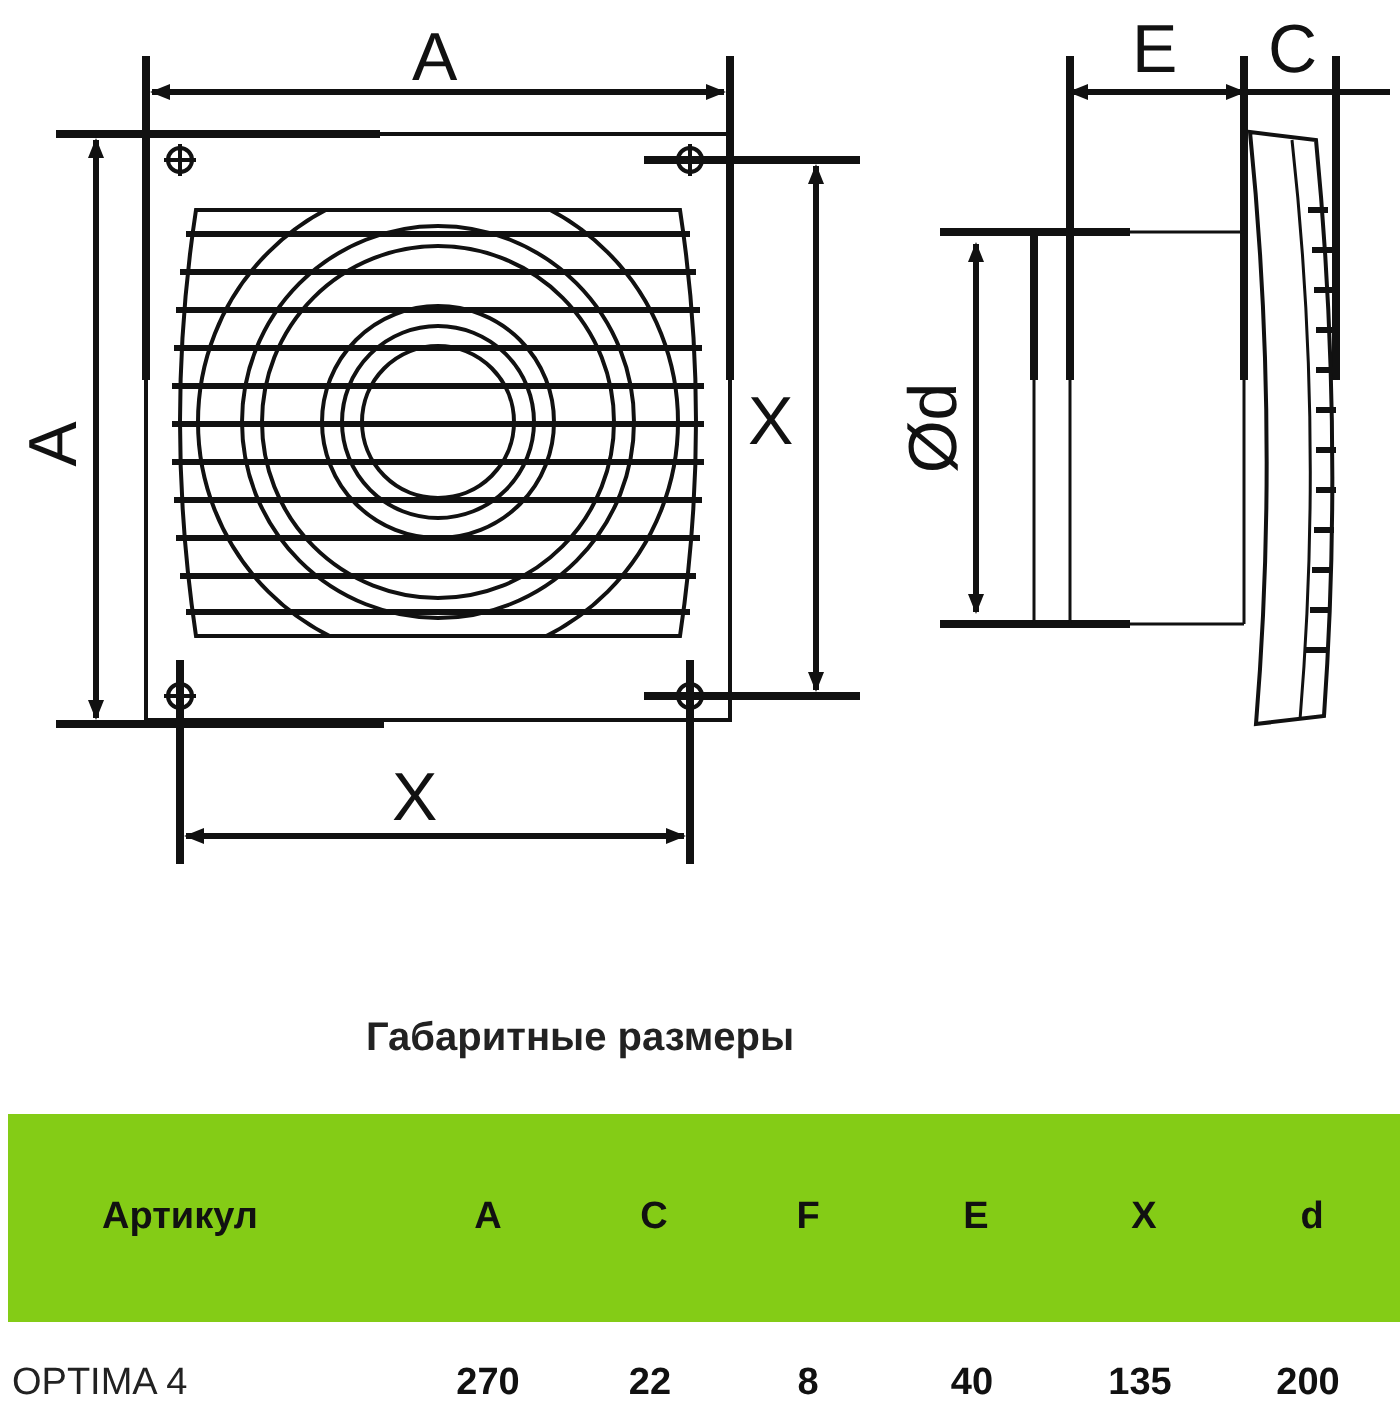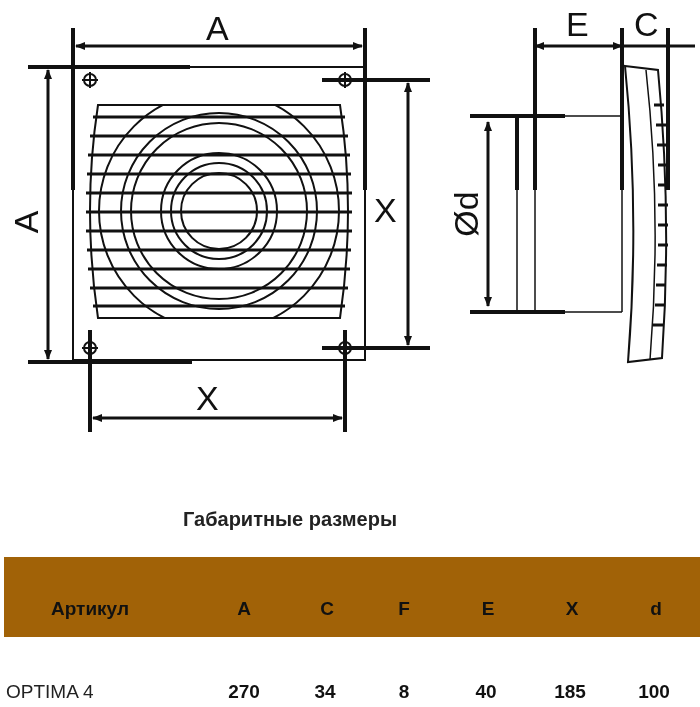--- a/index.html
+++ b/index.html
@@ -1,20 +1,20 @@
 <!DOCTYPE html>
 <html><head>
 <meta charset="utf-8">
 <style>
   html,body{margin:0;padding:0;background:#fff;}
   body{width:700px;height:707px;position:relative;overflow:hidden;font-family:"Liberation Sans",sans-serif;}
   #drawing{position:absolute;left:0;top:0;width:700px;height:470px;}
   .lbl{font-family:"Liberation Sans",sans-serif;font-size:34px;fill:#111;}
   .title{position:absolute;left:0;width:580px;top:508px;text-align:center;font-size:20px;font-weight:bold;color:#222;}
-  .thead{position:absolute;left:4px;width:696px;top:557px;height:80px;background:#a16207;}
+  .thead{position:absolute;left:4px;width:696px;top:557px;height:104px;background:#84cc16;}
   .cell{position:absolute;font-size:19px;font-weight:bold;color:#111;transform:translateX(-50%);white-space:nowrap;}
   .thead .cell{top:41px;}
   .row{position:absolute;left:0;width:598px;top:677px;height:28px;}
   .row .cell{top:4px;}
   .row .model{transform:none;left:6px;font-weight:normal;color:#222;}
 </style>
 </head>
 <body>
 
 <svg id="drawing" viewBox="0 0 700 470" xmlns="http://www.w3.org/2000/svg">
@@ -133,18 +133,18 @@
   <span class="cell" style="left:323px">C</span>
   <span class="cell" style="left:400px">F</span>
   <span class="cell" style="left:484px">E</span>
   <span class="cell" style="left:568px">X</span>
   <span class="cell" style="left:652px">d</span>
 </div>
 
 <div class="row">
   <span class="cell model">OPTIMA 4</span>
   <span class="cell" style="left:244px">270</span>
-  <span class="cell" style="left:325px">34</span>
+  <span class="cell" style="left:325px">22</span>
   <span class="cell" style="left:404px">8</span>
   <span class="cell" style="left:486px">40</span>
-  <span class="cell" style="left:570px">185</span>
-  <span class="cell" style="left:654px">100</span>
+  <span class="cell" style="left:570px">135</span>
+  <span class="cell" style="left:654px">200</span>
 </div>
 
 </body></html>

